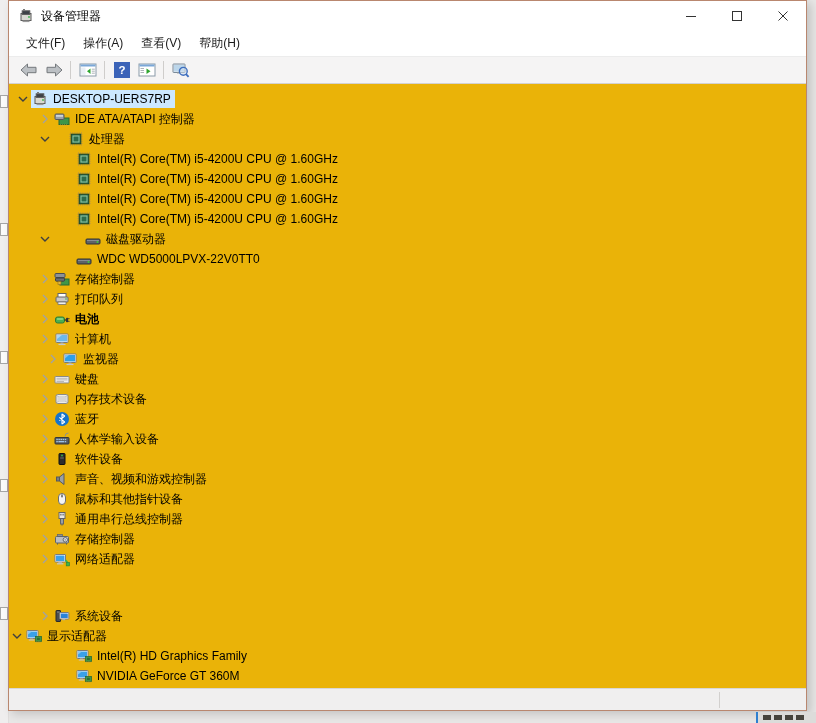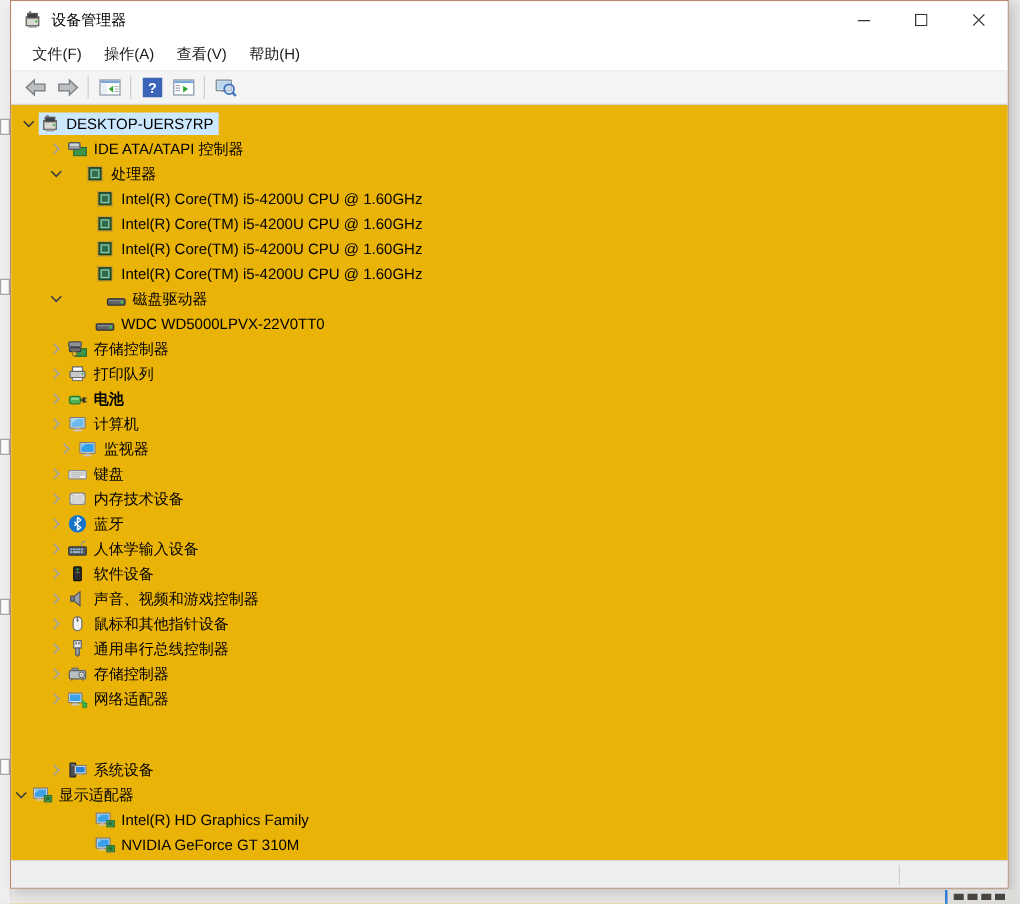--- a/index.html
+++ b/index.html
@@ -649,21 +649,21 @@
               <rect x="1" y="2.5" width="11" height="8" rx="0.5" fill="#ffffff" stroke="#7a7a7a"></rect>
               <rect x="2" y="3.5" width="9" height="6" fill="#3aa0e8"></rect>
               <polygon points="2,3.5 6,3.5 2,6.5" fill="#82c6f1"></polygon>
               <rect x="4" y="10.5" width="3.2" height="1" fill="#b0b0b0"></rect>
               <rect x="2.8" y="11.5" width="5.6" height="1" fill="#c8c8c8"></rect>
               <rect x="9.5" y="8.5" width="6" height="5" fill="#3f9648" stroke="#2a6b33" stroke-width="0.8"></rect>
               <path d="M10.7 13.6 v1.3 M12.3 13.6 v1.3 M13.9 13.6 v1.3" stroke="#c8a23c" stroke-width="0.9"></path>
               <rect x="11" y="9.8" width="2.8" height="2.2" fill="#2a6b33"></rect>
             </svg>
           </span>
-          <span>NVIDIA GeForce GT 310M</span>
+          <span>NVIDIA GeForce GT 360M</span>
         </span>
       </div>
       <div class="tree-row" style="padding-left: 28px;">
         <span class="chev">
           <svg width="16" height="16" viewBox="0 0 16 16" xmlns="http://www.w3.org/2000/svg">
             <polyline points="6,4 10,8 6,12" fill="none" stroke="#a2a2a2" stroke-width="1.4"></polyline>
           </svg>
         </span>
         <span class="row-content">
           <span class="icon">

